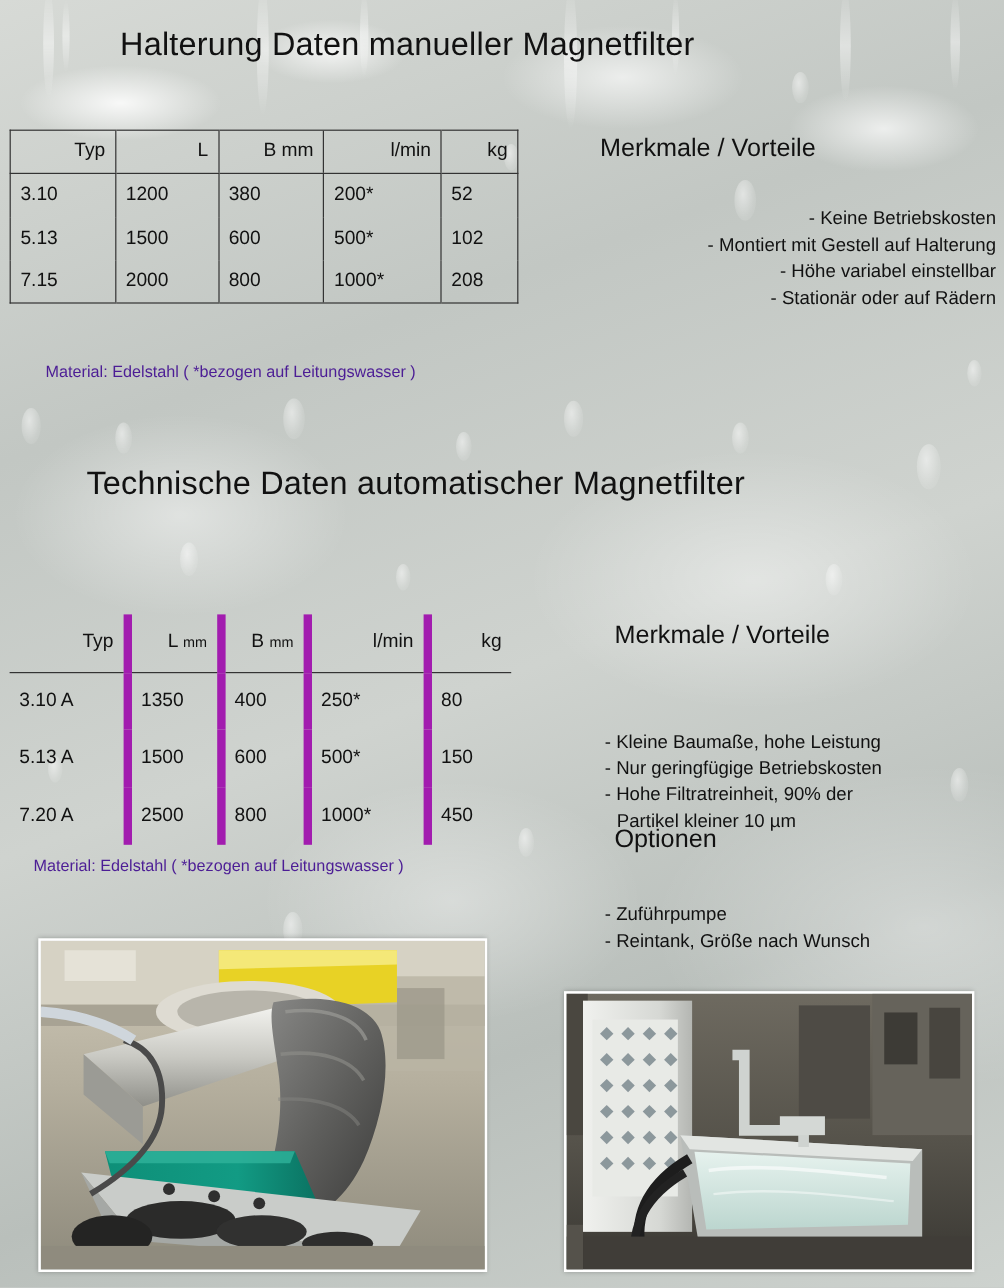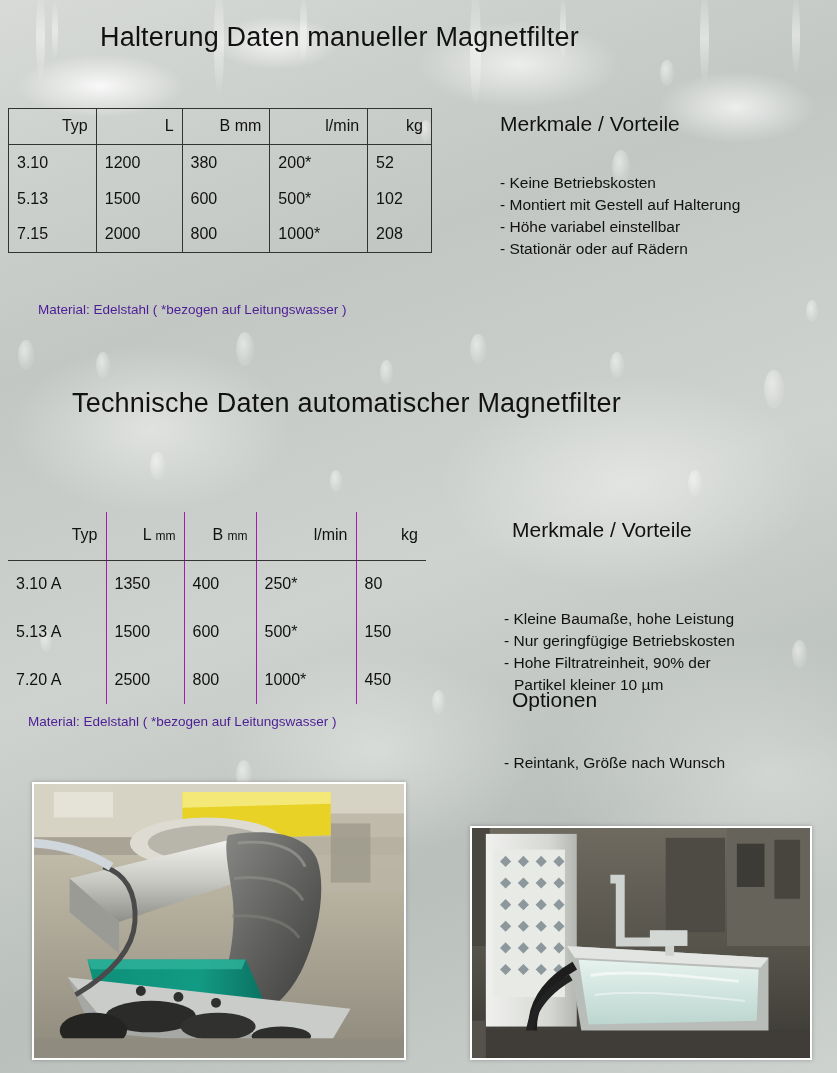--- a/index.html
+++ b/index.html
@@ -83,21 +83,21 @@
   #table-manual th, #table-manual td { height: 36px; }
   #table-manual col.c1 { width: 88px; }
   #table-manual col.c2 { width: 86px; }
   #table-manual col.c3 { width: 88px; }
   #table-manual col.c4 { width: 98px; }
   #table-manual col.c5 { width: 64px; }
 
   
   #table-auto { top: 512px; left: 8px; width: 418px; }
   #table-auto thead th { border-bottom: 1px solid #333; }
-  #table-auto th + th, #table-auto td + td { border-left: 1px solid #a21caf; margin-left: 21px; }
+  #table-auto th + th, #table-auto td + td { border-left: 7px solid #a21caf; margin-left: 21px; }
   #table-auto th, #table-auto td { height: 48px; }
   #table-auto col.c1 { width: 98px; }
   #table-auto col.c2 { width: 78px; }
   #table-auto col.c3 { width: 72px; }
   #table-auto col.c4 { width: 100px; }
   #table-auto col.c5 { width: 70px; }
   .unit { font-size: 12px; }
 
   .material-note {
     position:absolute;
@@ -121,21 +121,21 @@
 
   ul.feat {
     position:absolute;
     margin:0; padding:0;
     list-style:none;
     font-size: 15.5px;
     line-height: 22px;
     color:#111;
   }
   ul.feat li { white-space: nowrap; }
-  #feat-list-manual { top: 172px; left: 500px; width: 330px; }
+  #feat-list-manual { top: 172px; left: 500px; width: 330px; text-align: right; }
   #feat-list-auto  { top: 572px; left: 504px; width: 326px; margin-top: 36px; }
   #opt-list { top: 752px; left: 504px; width: 326px; }
   .indent-cont { padding-left: 10px; }
 
   
   .photo {
     position:absolute;
     border: 2px solid #fff;
     overflow:hidden;
     box-shadow: 0 0 4px rgba(0,0,0,.25);
@@ -299,20 +299,21 @@
   <ul class="feat" id="feat-list-auto">
     <li>- Kleine Baumaße, hohe Leistung</li>
     <li>- Nur geringfügige Betriebskosten</li>
     <li>- Hohe Filtratreinheit, 90% der</li>
     <li class="indent-cont">Partikel kleiner 10 µm</li>
   </ul>
 
   <div id="opt-head">Optionen</div>
 
   <ul class="feat" id="opt-list">
+    <li>- Zuführpumpe</li>
     <li>- Reintank, Größe nach Wunsch</li>
   </ul>
 
   <div class="photo" id="photo-left">
     <svg viewBox="0 0 374 278" preserveAspectRatio="none">
       <defs>
         <linearGradient id="hallg" x1="0" y1="0" x2="0" y2="1">
           <stop offset="0%" stop-color="#cfc9b8"></stop>
           <stop offset="45%" stop-color="#b4ae9d"></stop>
           <stop offset="100%" stop-color="#8e8a7c"></stop>

